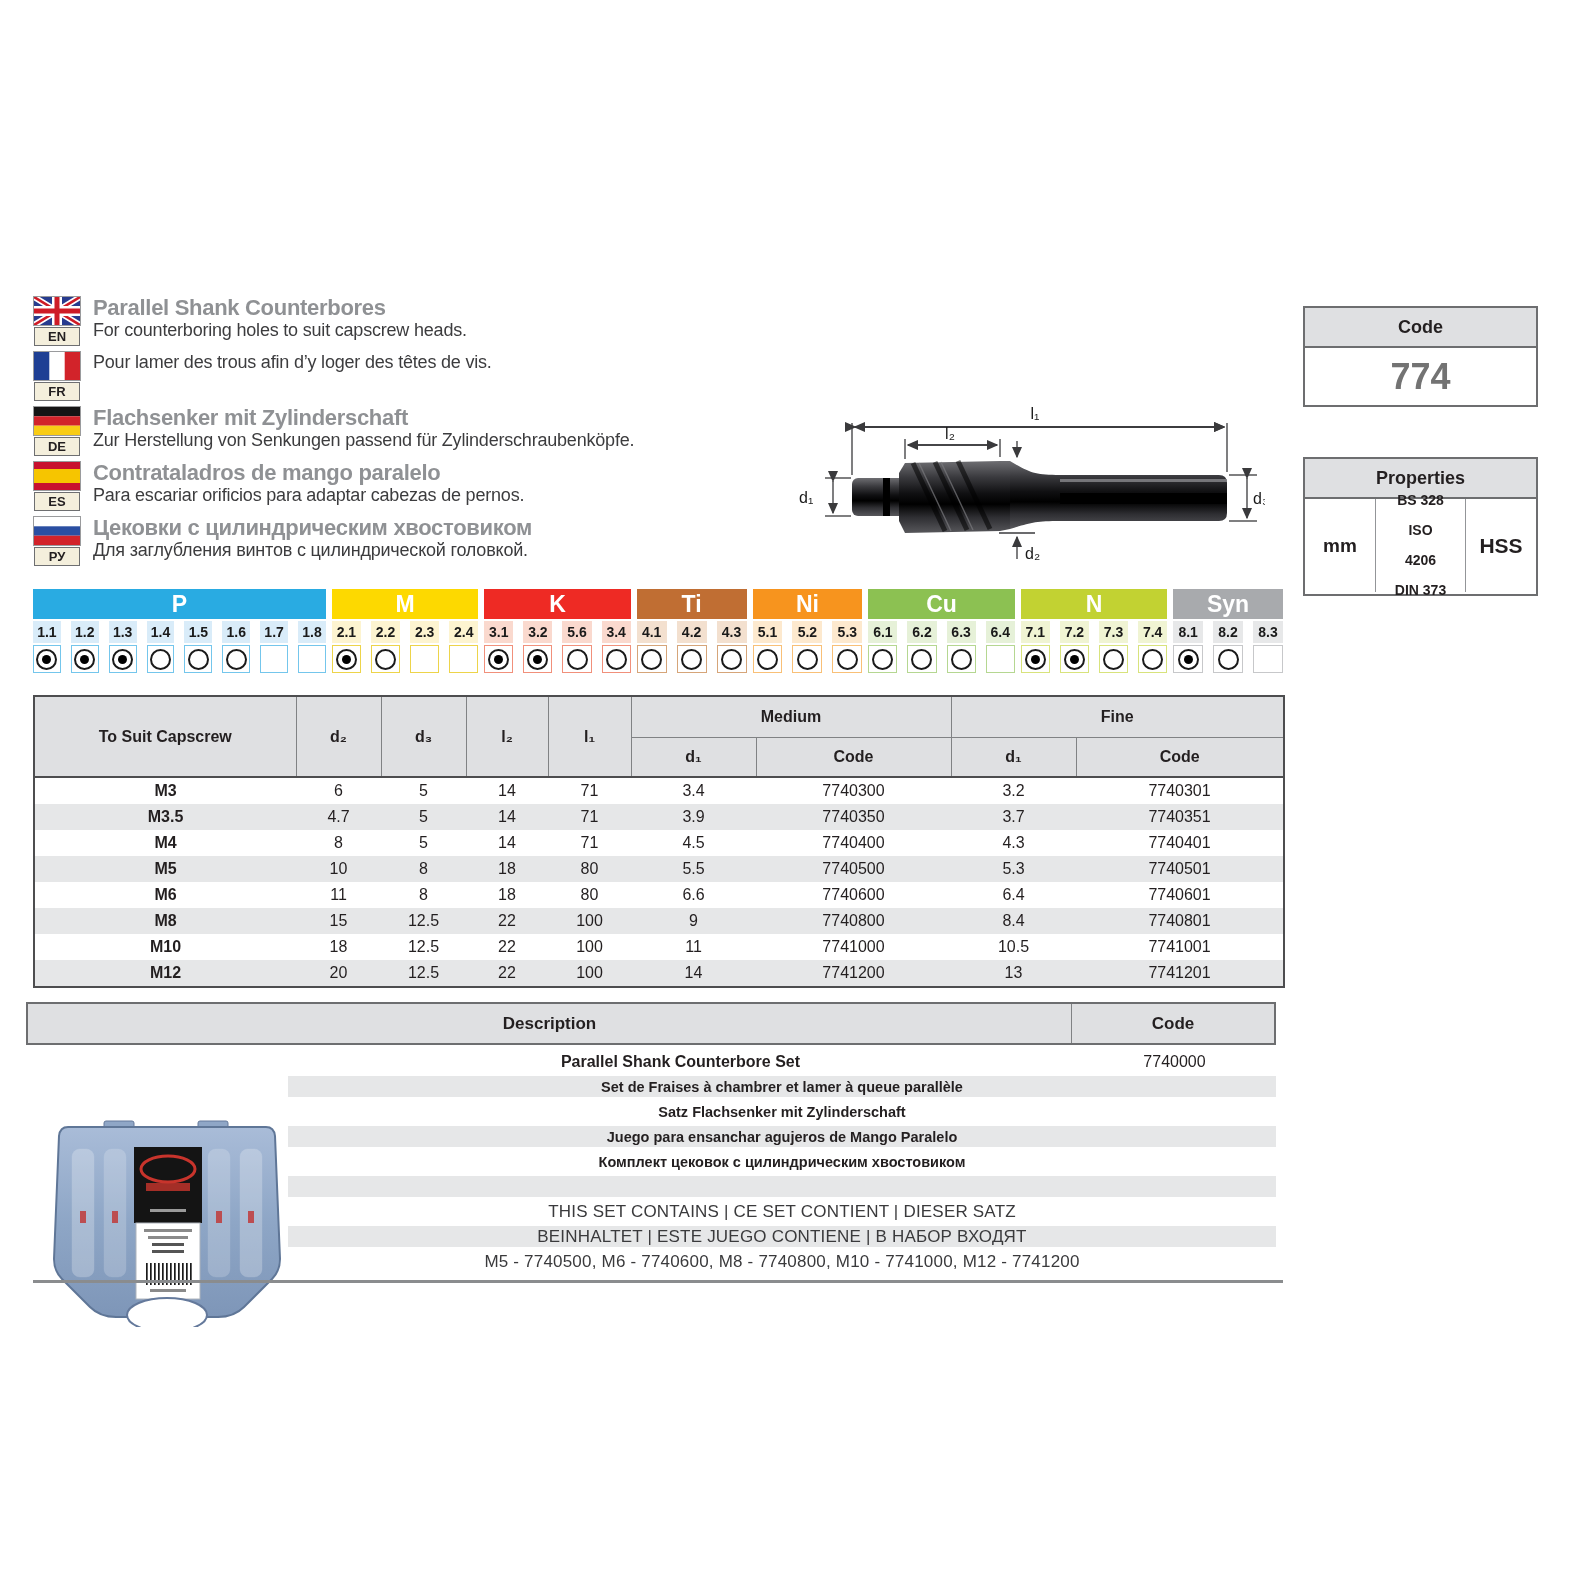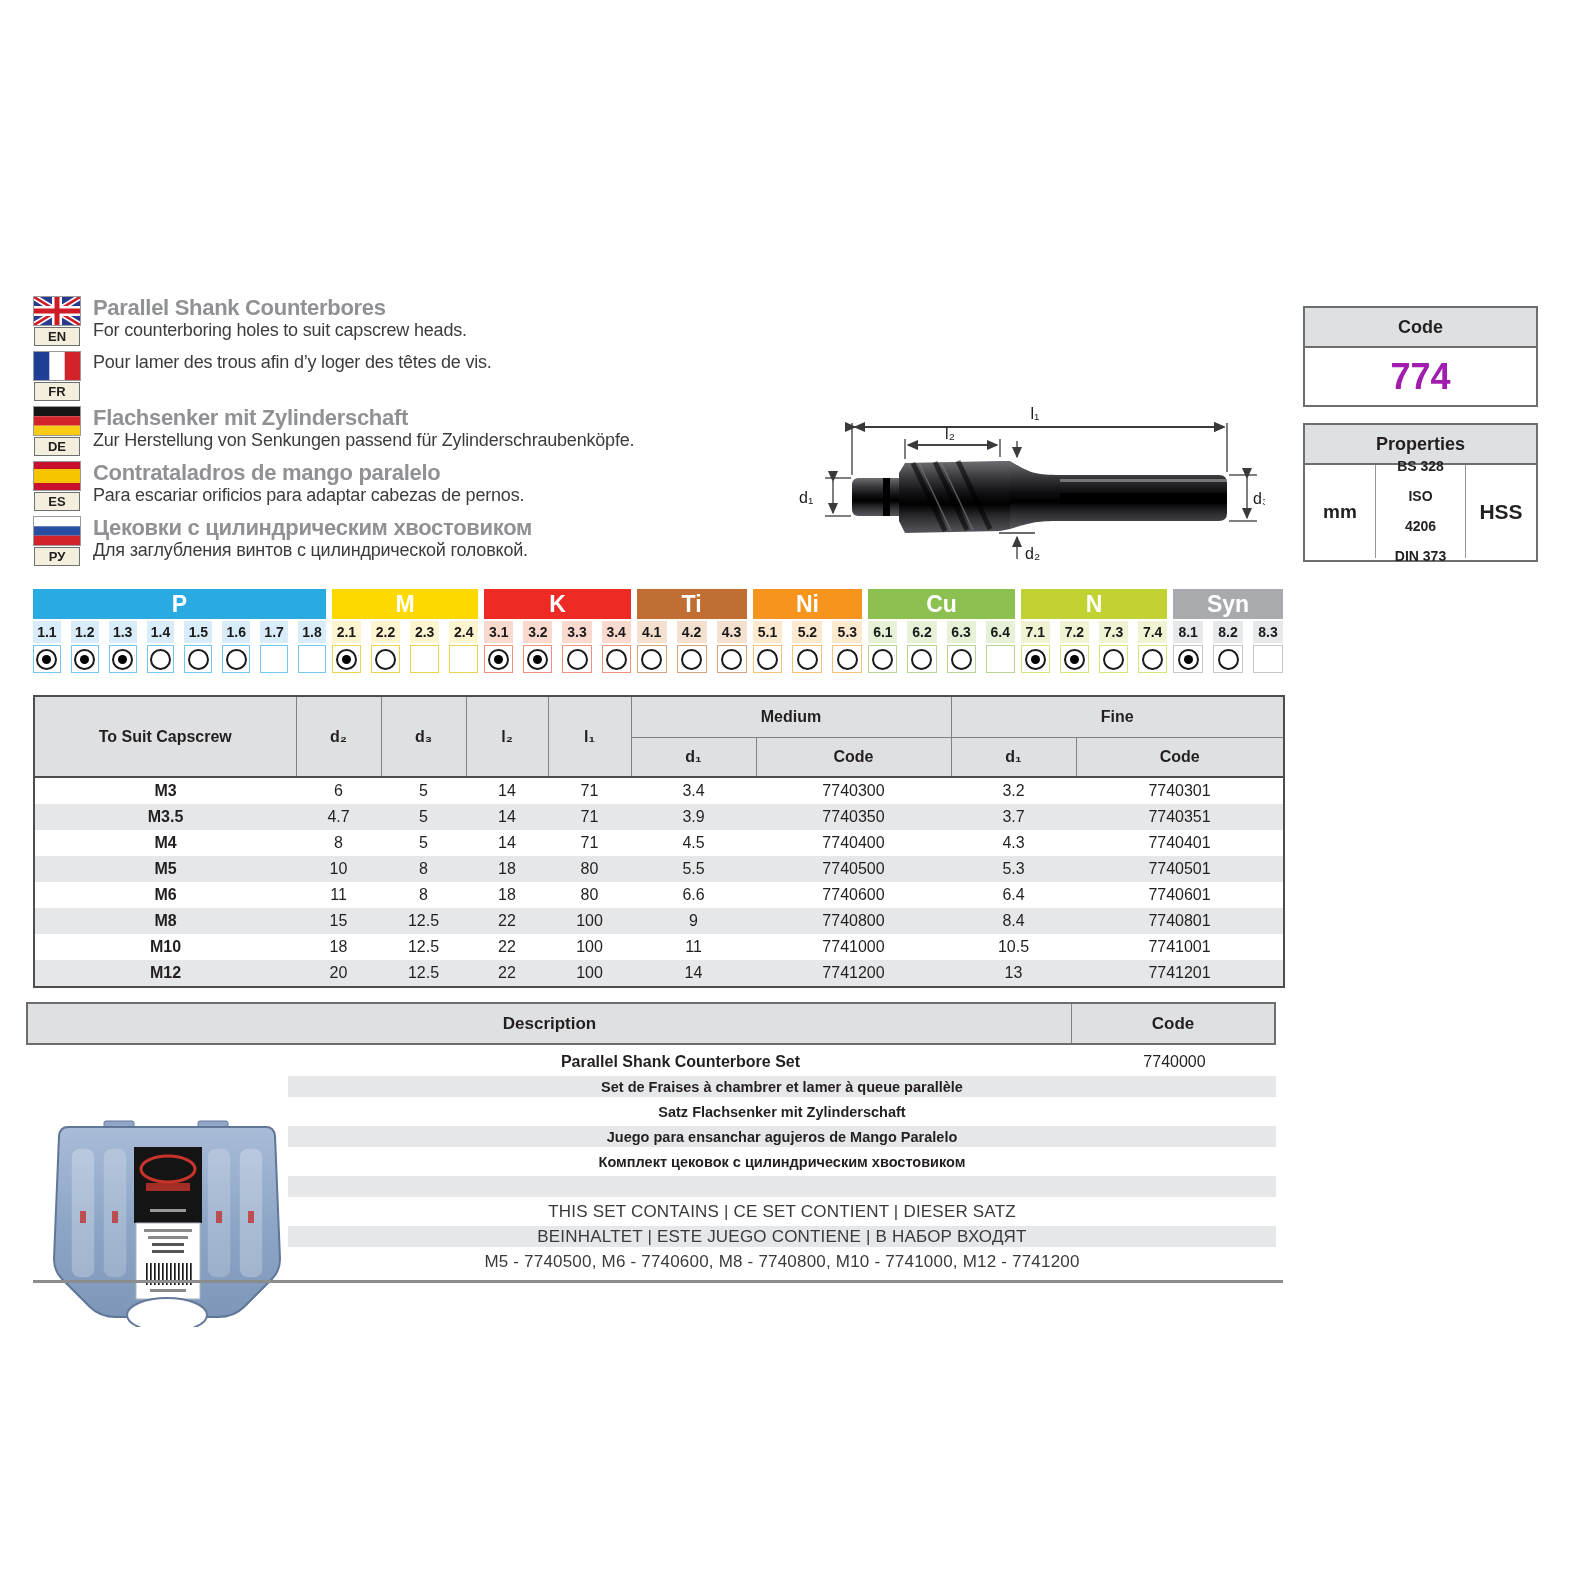--- a/index.html
+++ b/index.html
@@ -18,21 +18,21 @@
   .lang-title{font-size:22px;font-weight:bold;color:#8F9194;letter-spacing:-0.3px;line-height:1.05;}
   .lang-sub{font-size:18px;color:#3C3C3E;letter-spacing:-0.2px;line-height:1.15;margin-top:1px;}
 
   
   .drawing{position:absolute;left:795px;top:393px;width:470px;height:175px;}
   .drawing text{font-family:"Liberation Sans","DejaVu Sans",sans-serif;font-size:16px;fill:#1A1A1A;}
 
   
   .info-box{position:absolute;border:2px solid #6D6E70;background:#fff;}
   .code-box{left:1303px;top:306px;width:231px;height:97px;}
-  .props-box{left:1303px;top:423px;width:231px;height:135px;}
+  .props-box{left:1303px;top:457px;width:231px;height:135px;}
   .info-head{background:#DFE0E2;border-bottom:2px solid #6D6E70;height:38px;display:flex;align-items:center;justify-content:center;
              font-size:18px;font-weight:bold;color:#231F20;}
   .code-value{height:57px;display:flex;align-items:center;justify-content:center;font-size:36px;font-weight:bold;}
   .props-body{display:flex;height:93px;}
   .props-cell{display:flex;flex-direction:column;align-items:center;justify-content:center;font-weight:bold;}
   .props-cell.unit{width:70px;font-size:19px;}
   .props-cell.standards{width:89px;border-left:1px solid #939598;border-right:1px solid #939598;font-size:14px;line-height:1.2;text-align:center;gap:13px;}
   .props-cell.material{flex:1;font-size:21px;}
 
   
@@ -230,21 +230,21 @@
 
       <line x1="434" y1="82" x2="462" y2="82" stroke="#3A3A3C" stroke-width="1.3"></line>
       <line x1="434" y1="128" x2="462" y2="128" stroke="#3A3A3C" stroke-width="1.3"></line>
       <line x1="452" y1="85" x2="452" y2="125" stroke="#3A3A3C" stroke-width="1.3" marker-start="url(#ah)" marker-end="url(#ah)"></line>
       <text x="458" y="111">d₃</text>
     </svg>
   </div>
 
   <div class="info-box code-box">
     <div class="info-head">Code</div>
-    <div class="code-value" style="color:#a21caf">774</div>
+    <div class="code-value" style="color:#737373">774</div>
   </div>
 
   <div class="info-box props-box">
     <div class="info-head">Properties</div>
     <div class="props-body">
       <div class="props-cell unit">mm</div>
       <div class="props-cell standards">
         <span>BS 328</span>
         <span>ISO</span>
         <span>4206</span>
@@ -349,21 +349,21 @@
               <span class="radio"></span>
             </div>
         </div>
         <div class="mat-cell" data-state="on">
           <div class="mat-num">3.2</div>
           <div class="mat-radio">
               <span class="radio"></span>
             </div>
         </div>
         <div class="mat-cell" data-state="off">
-          <div class="mat-num">3.3</div>
+          <div class="mat-num">5.6</div>
           <div class="mat-radio">
               <span class="radio"></span>
             </div>
         </div>
         <div class="mat-cell" data-state="off">
           <div class="mat-num">3.4</div>
           <div class="mat-radio">
               <span class="radio"></span>
             </div>
         </div>

